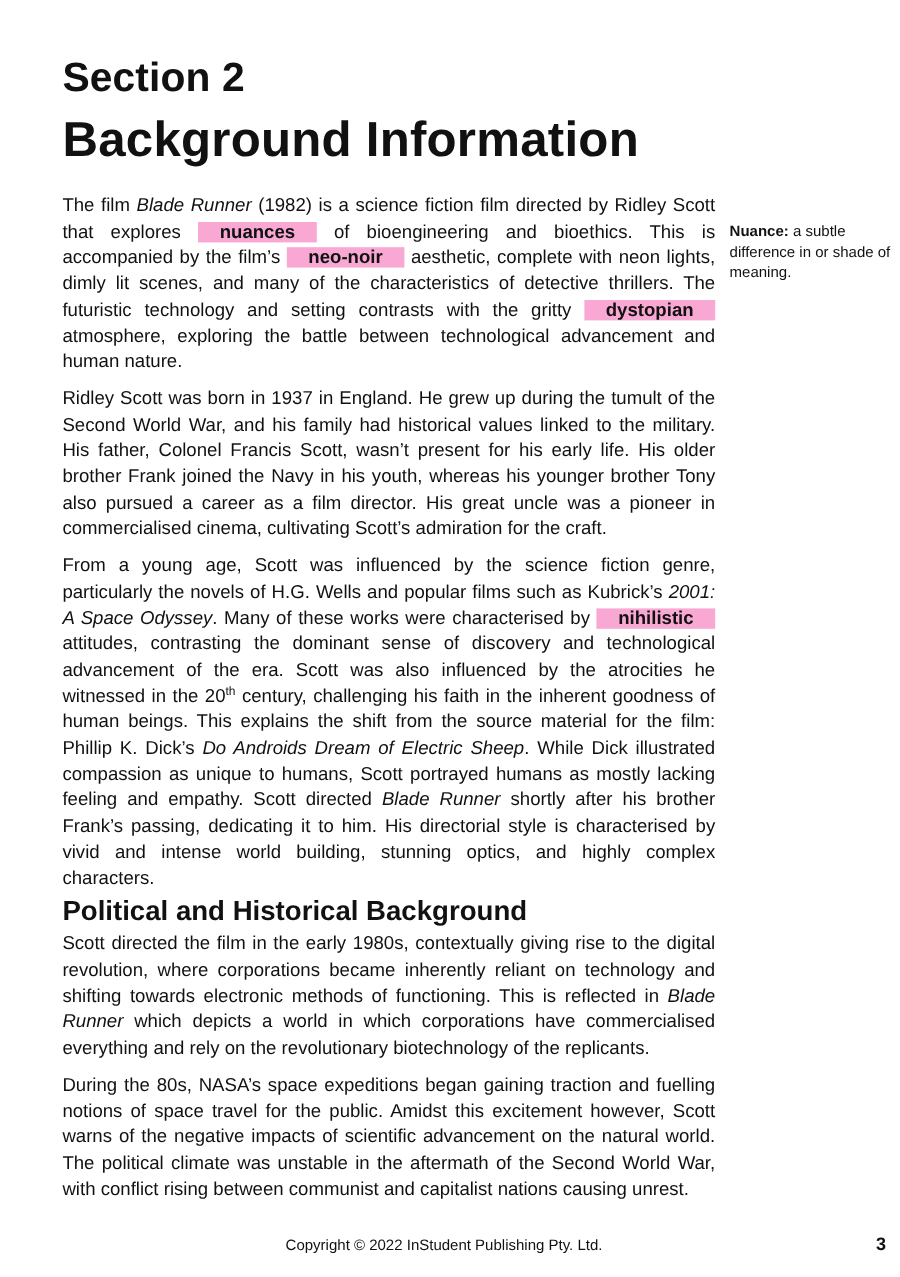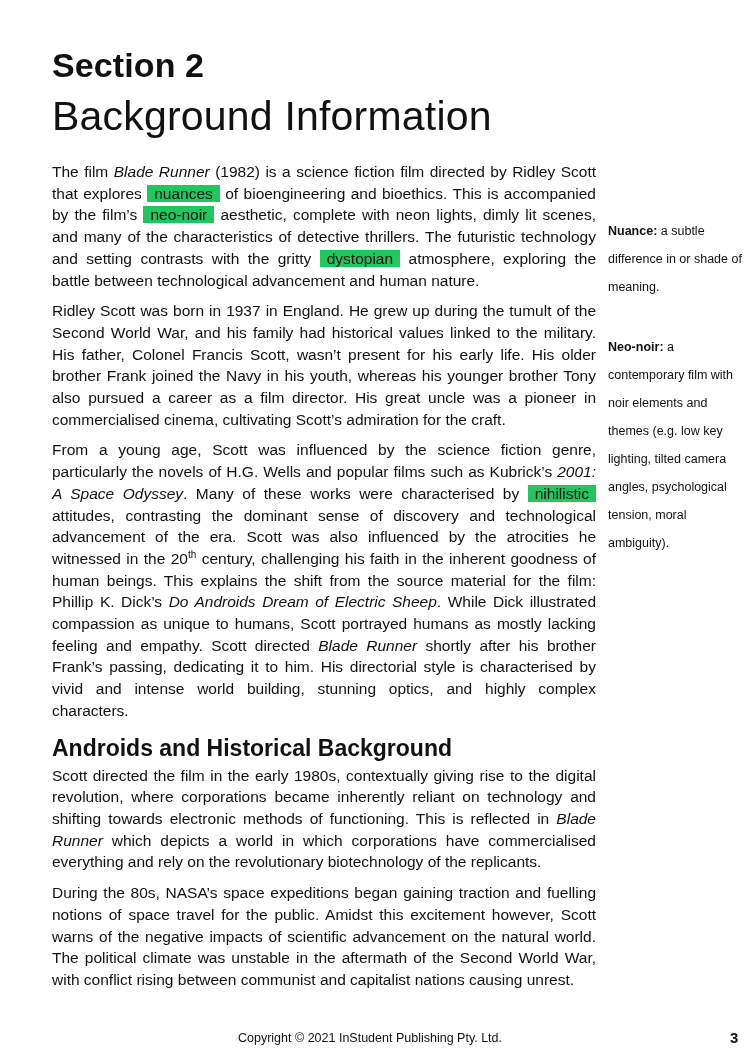--- a/index.html
+++ b/index.html
@@ -1,54 +1,53 @@
 <!DOCTYPE html>
 <html><head>
 <meta charset="utf-8">
 <style>
   * { margin: 0; padding: 0; box-sizing: border-box; }
   html, body { width: 750px; height: 1064px; background: #ffffff; }
   body { position: relative; font-family: "Liberation Sans", sans-serif; color: #111111; overflow: hidden; }
 
   .section-label { position: absolute; left: 52px; top: 46px; font-size: 34px; font-weight: bold; letter-spacing: 0.1px; }
-  .page-title { position: absolute; left: 52px; top: 93px; font-size: 41px; font-weight: normal; letter-spacing: 0.2px; }
+  .page-title { position: absolute; left: 52px; top: 93px; font-size: 41px; font-weight: bold; letter-spacing: 0.2px; }
 
   .main { position: absolute; left: 52px; top: 161px; width: 544px; }
   .para { font-size: 15.5px; line-height: 21.7px; text-align: justify; margin-bottom: 9px; }
-  .para.tight { margin-bottom: 12px; }
+  .para.tight { margin-bottom: 2px; }
   .h2 { font-size: 23px; font-weight: bold; line-height: 28px; margin: 2px 0 3px 0; }
-  .hl { background: #22c55e; font-weight: normal; padding: 0 7px; }
+  .hl { background: #f9a8d4; font-weight: bold; padding: 0 18px; }
   sup { font-size: 10px; line-height: 0; vertical-align: 6px; }
 
   .sidebar { position: absolute; left: 608px; top: 185px; width: 135px; }
-  .gloss { font-size: 12.5px; line-height: 28px; margin-bottom: 21px; margin-top: 32px; }
+  .gloss { font-size: 12.5px; line-height: 17px; margin-bottom: 21px; }
   .gloss .term { font-weight: bold; }
 
   .footer { position: absolute; top: 1031px; left: 0; width: 750px; font-size: 12.5px; }
   .copyright { position: absolute; left: 238px; }
   .page-num { position: absolute; left: 730px; font-weight: bold; font-size: 15px; top: -2px; }
 </style>
 </head>
 <body>
 
 <div class="section-label">Section 2</div>
 <h1 class="page-title">Background Information</h1>
 
 <div class="main">
   <p class="para"><span>The film </span><em>Blade Runner</em><span> (1982) is a science fiction film directed by Ridley Scott that explores </span><span class="hl">nuances</span><span> of bioengineering and bioethics. This is accompanied by the film’s </span><span class="hl">neo-noir</span><span> aesthetic, complete with neon lights, dimly lit scenes, and many of the characteristics of detective thrillers. The futuristic technology and setting contrasts with the gritty </span><span class="hl">dystopian</span><span> atmosphere, exploring the battle between technological advancement and human nature.</span></p>
 
   <p class="para">Ridley Scott was born in 1937 in England. He grew up during the tumult of the Second World War, and his family had historical values linked to the military. His father, Colonel Francis Scott, wasn’t present for his early life.  His older brother Frank joined the Navy in his youth, whereas his younger brother Tony also pursued a career as a film director.  His great uncle was a pioneer in commercialised cinema, cultivating Scott’s admiration for the craft.</p>
   <p class="para tight"><span>From a young age, Scott was influenced by the science fiction genre, particularly the novels of H.G. Wells and popular films such as Kubrick’s </span><em>2001: A Space Odyssey</em><span>.  Many of these works were characterised by </span><span class="hl">nihilistic</span><span> attitudes, contrasting the dominant sense of discovery and technological advancement of the era.  Scott was also influenced by the atrocities he witnessed in the 20</span><sup>th</sup><span> century, challenging his faith in the inherent goodness of human beings.  This explains the shift from the source material for the film: Phillip K. Dick’s </span><em>Do Androids Dream of Electric Sheep</em><span>. While Dick illustrated compassion as unique to humans, Scott portrayed humans as mostly lacking feeling and empathy.  Scott directed </span><em>Blade Runner</em><span> shortly after his brother Frank’s passing, dedicating it to him.  His directorial style is characterised by vivid and intense world building, stunning optics, and highly complex characters.</span></p>
 
-  <h2 class="h2">Androids and Historical Background</h2>
+  <h2 class="h2">Political and Historical Background</h2>
   <p class="para"><span>Scott directed the film in the early 1980s, contextually giving rise to the digital revolution, where corporations became inherently reliant on technology and shifting towards electronic methods of functioning.  This is reflected in </span><em>Blade Runner</em><span> which depicts a world in which corporations have commercialised everything and rely on the revolutionary biotechnology of the replicants.</span></p>
   <p class="para">During the 80s, NASA’s space expeditions began gaining traction and fuelling notions of space travel for the public.  Amidst this excitement however, Scott warns of the negative impacts of scientific advancement on the natural world. The political climate was unstable in the aftermath of the Second World War, with conflict rising between communist and capitalist nations causing unrest.</p>
 </div>
 
 <aside class="sidebar">
   <p class="gloss"><span class="term">Nuance:</span><span> a subtle difference in or shade of meaning.</span></p>
-  <p class="gloss"><span class="term">Neo-noir:</span><span> a contemporary film with noir elements and themes (e.g. low key lighting, tilted camera angles, psychological tension, moral ambiguity).</span></p>
 </aside>
 
 <footer class="footer">
-  <span class="copyright">Copyright ©  2021 InStudent Publishing Pty. Ltd.</span>
+  <span class="copyright">Copyright ©  2022 InStudent Publishing Pty. Ltd.</span>
   <span class="page-num">3</span>
 </footer>
 
 </body></html>

